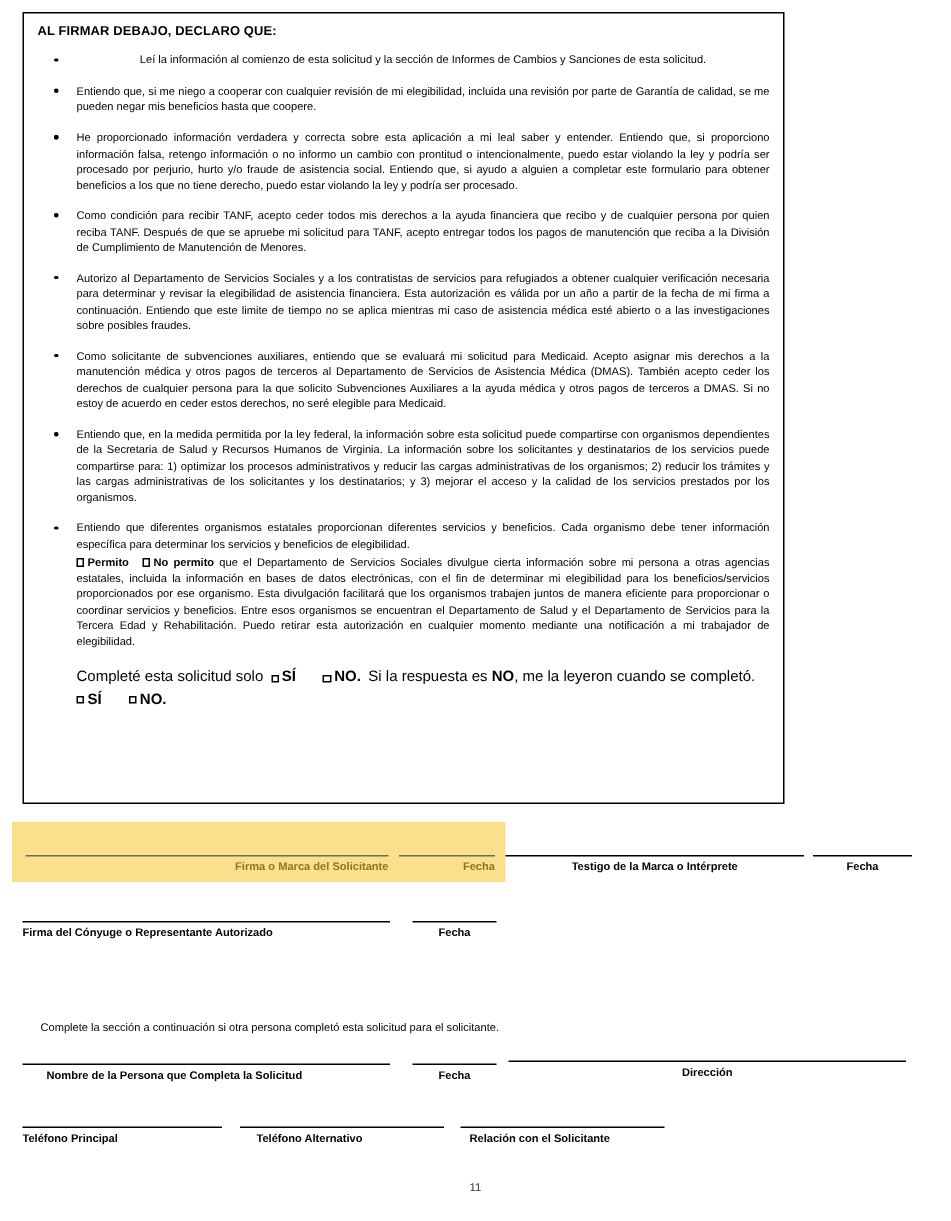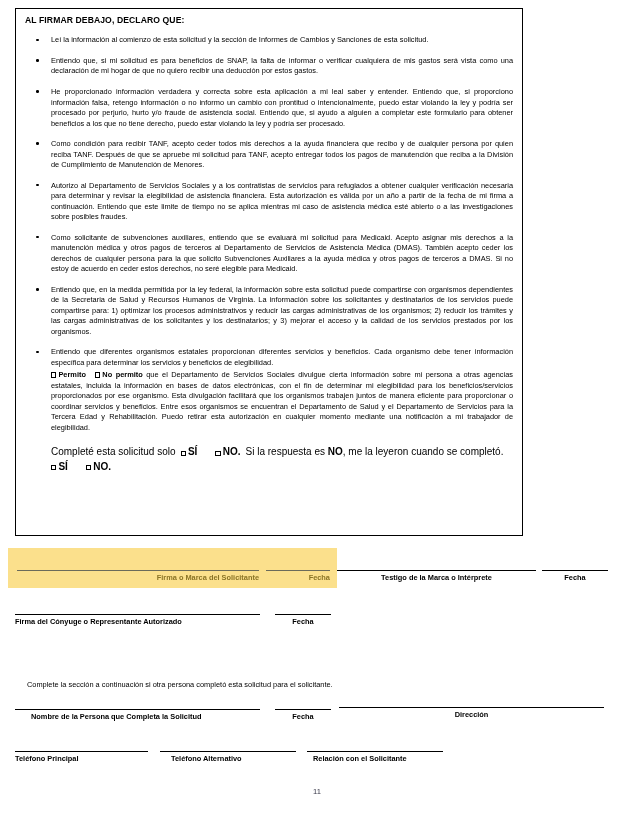--- a/index.html
+++ b/index.html
@@ -52,21 +52,21 @@
   .bullet-item:last-child { margin-bottom: 0; }
   .bullet-dot {
     position: absolute;
     left: 11px;
     top: 3.2px;
     width: 2.6px;
     height: 2.6px;
     background: #000;
     border-radius: 50%;
   }
-  .tight { text-align: left; }
+  .tight { text-align: center; }
 
   .sub-para {
     margin-top: 2px;
     text-align: justify;
   }
   .cb {
     display: inline-block;
     width: 5.4px;
     height: 5.4px;
     border: 1.15px solid #000;
@@ -137,21 +137,24 @@
 <div class="decl-box">
   <div class="decl-title">AL FIRMAR DEBAJO, DECLARO QUE:</div>
 
   <ul class="bullet-list">
     <li class="bullet-item tight">
       <span class="bullet-dot"></span>
       <span>Leí la información al comienzo de esta solicitud y la sección de Informes de Cambios y Sanciones de esta solicitud.</span>
     </li>
     <li class="bullet-item">
       <span class="bullet-dot"></span>
-      <span>Entiendo que, si mi solicitud es para beneficios de SNAP, la falta de informar o verificar cualquiera de mis gastos será vista como una declaración de mi hogar de que no quiero recibir una deducción por estos gastos.</span>
+      <span>Entiendo que, si me niego a cooperar con cualquier revisión de mi elegibilidad, incluida una revisión por parte de Garantía de calidad, se me pueden negar mis beneficios hasta que coopere.</span>
+    </li>
+    <li class="bullet-item">
+      <span class="bullet-dot"></span>
     </li>
     <li class="bullet-item">
       <span class="bullet-dot"></span>
       <span>He proporcionado información verdadera y correcta sobre esta aplicación a mi leal saber y entender.  Entiendo que, si proporciono información falsa, retengo información o no informo un cambio con prontitud o intencionalmente, puedo estar violando la ley y podría ser procesado por perjurio, hurto y/o fraude de asistencia social.  Entiendo que, si ayudo a alguien a completar este formulario para obtener beneficios a los que no tiene derecho, puedo estar violando la ley y podría ser procesado.</span>
     </li>
     <li class="bullet-item">
       <span class="bullet-dot"></span>
       <span>Como condición para recibir TANF, acepto ceder todos mis derechos a la ayuda financiera que recibo y de cualquier persona por quien reciba TANF.  Después de que se apruebe mi solicitud para TANF, acepto entregar todos los pagos de manutención que reciba a la División de Cumplimiento de Manutención de Menores.</span>
     </li>
     <li class="bullet-item">

